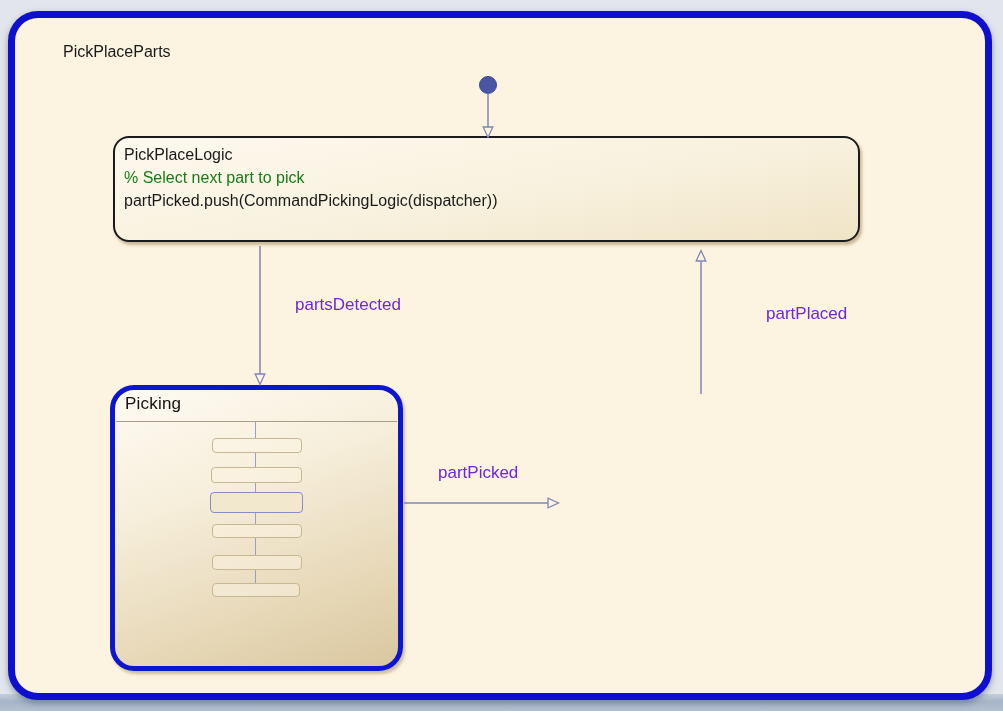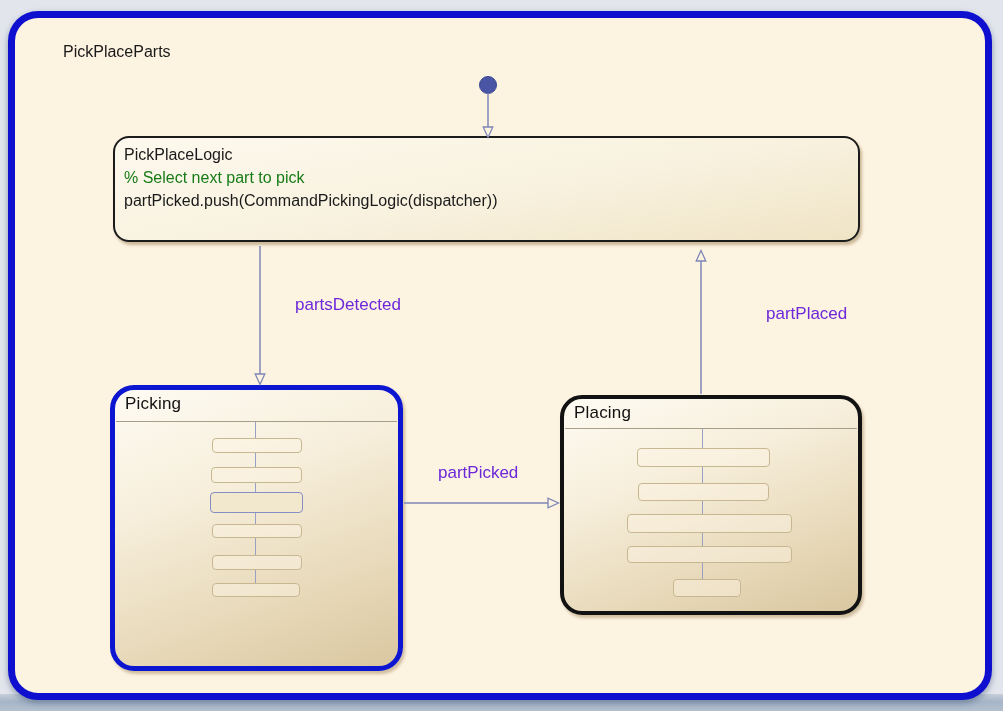--- a/index.html
+++ b/index.html
@@ -97,34 +97,20 @@
     <div class="mini-link" style="left:140px;top:93px;height:9px"></div>
     <div class="mini-node sel" style="left:95px;top:102px;width:93px;height:21px"></div>
     <div class="mini-link" style="left:140px;top:123px;height:11px"></div>
     <div class="mini-node" style="left:97px;top:134px;width:90px;height:14px"></div>
     <div class="mini-link" style="left:140px;top:148px;height:17px"></div>
     <div class="mini-node" style="left:97px;top:165px;width:90px;height:15px"></div>
     <div class="mini-link" style="left:140px;top:180px;height:13px"></div>
     <div class="mini-node" style="left:97px;top:193px;width:88px;height:14px"></div>
   </div>
 
-  <div class="state state-placing">
-    <div class="state-title">Placing</div>
-    <div class="sep" style="top:29px"></div>
-    <div class="mini-link" style="left:138px;top:30px;height:19px"></div>
-    <div class="mini-node" style="left:73px;top:49px;width:133px;height:19px"></div>
-    <div class="mini-link" style="left:138px;top:68px;height:16px"></div>
-    <div class="mini-node" style="left:74px;top:84px;width:131px;height:18px"></div>
-    <div class="mini-link" style="left:138px;top:102px;height:13px"></div>
-    <div class="mini-node" style="left:63px;top:115px;width:165px;height:19px"></div>
-    <div class="mini-link" style="left:138px;top:134px;height:13px"></div>
-    <div class="mini-node" style="left:63px;top:147px;width:165px;height:17px"></div>
-    <div class="mini-link" style="left:138px;top:164px;height:16px"></div>
-    <div class="mini-node" style="left:109px;top:180px;width:68px;height:18px"></div>
-  </div>
 
   <svg class="overlay" width="1003" height="711" viewBox="0 0 1003 711">
 
     <g class="hit">
       <circle cx="488" cy="85" r="8.5" fill="#4a55a6" stroke="#3c4894" stroke-width="1"></circle>
       <line x1="488" y1="93" x2="488" y2="128" stroke="#7e86b6" stroke-width="1.5"></line>
       <polygon points="483.2,127 492.8,127 488,137.5" fill="#fdf3e1" stroke="#7e86b6" stroke-width="1.3"></polygon>
     </g>
 
     <g class="hit">

